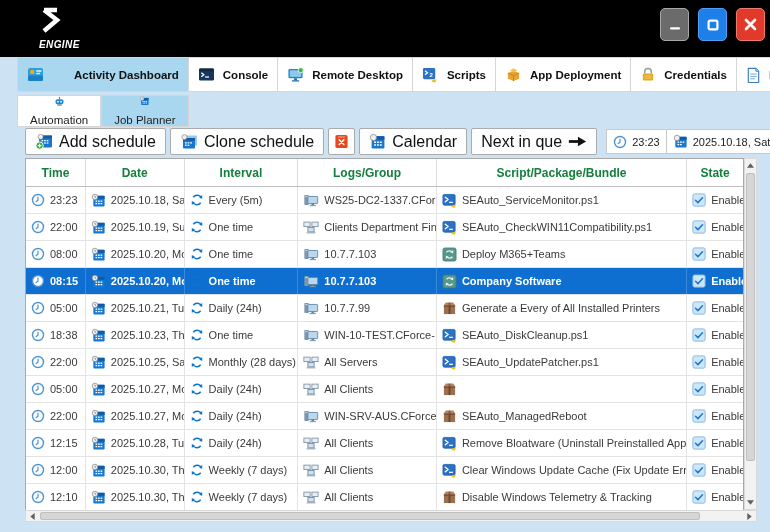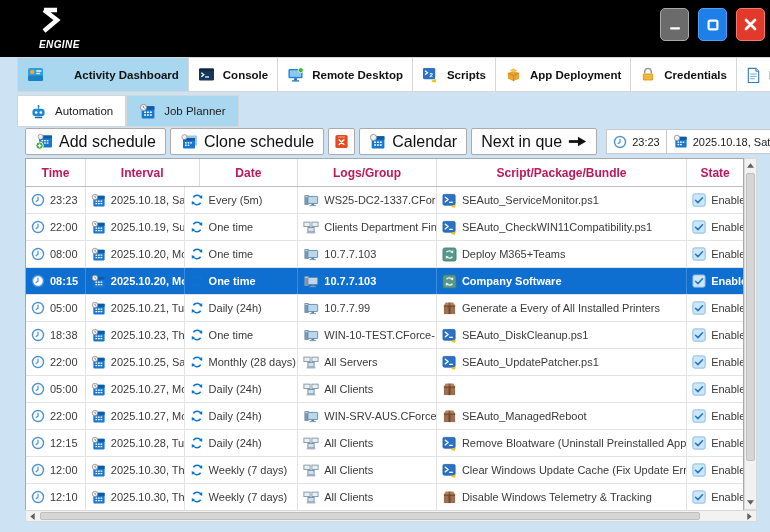--- a/index.html
+++ b/index.html
@@ -16,33 +16,33 @@
   .winbtn.min{background:#6b6b6b;border-color:#a8a8a8;}
   .winbtn.max{background:#1f7fe8;border-color:#4ea0f5;}
   .winbtn.close{background:#e23a2a;border-color:#f07a6e;}
   
   .tabbar{position:absolute;top:57px;left:0;width:770px;height:35px;background:#cde2f2;display:flex;padding-left:17px;box-sizing:border-box;}
   .tab{display:flex;align-items:center;gap:8px;padding:0 9px;background:#fff;border:1px solid #d6d6d6;border-left:none;font-size:11.5px;font-weight:bold;color:#111;white-space:nowrap;cursor:pointer;}
   .tab:first-child{border-left:1px solid #d6d6d6;gap:30px;}
   .tab.selected{background:#a9d7f0;}
   
   .subtabs{position:absolute;top:95px;left:17px;display:flex;}
-  .subtab{display:flex;align-items:center;gap:8px;padding:0 12px;height:30px;background:#fff;border:1px solid #d6d6d6;font-size:11.5px;color:#222;cursor:pointer;}
+  .subtab{display:flex;align-items:center;gap:8px;padding:0 12px;height:30px;background:#fff;border:1px solid #d6d6d6;font-size:11.5px;color:#222;cursor:pointer;flex-direction:column;}
   .subtab.selected{background:#a9d7f0;}
   
   .toolbar{position:absolute;top:128px;left:25px;width:745px;height:27px;display:flex;align-items:center;}
   .tbtn{display:flex;align-items:center;gap:6px;height:25px;padding:0 9px;background:#fdfdfd;border:1px solid #ababab;border-radius:2px;font-size:16px;color:#111;margin-right:4px;white-space:nowrap;cursor:pointer;}
   .tbtn.icon-only{padding:0 5px;}
   .status-strip{display:flex;margin-left:5px;height:25px;}
   .status-cell{display:flex;align-items:center;gap:5px;padding:0 6px;background:#fff;border:1px solid #c9c9c9;border-left:none;font-size:11px;color:#222;white-space:nowrap;}
   .status-cell:first-child{border-left:1px solid #c9c9c9;}
   
   .grid{position:absolute;top:158px;left:25px;width:719px;border:1px solid #a9a9a9;box-sizing:border-box;background:#fff;}
   .grid-header{display:flex;height:28px;background:#fff;border-bottom:1px solid #bdbdbd;box-sizing:border-box;}
-  .hcell{display:flex;align-items:center;justify-content:center;font-size:12px;font-weight:bold;color:#be185d;border-right:1px solid #dcdcdc;box-sizing:border-box;cursor:pointer;}
+  .hcell{display:flex;align-items:center;justify-content:center;font-size:12px;font-weight:bold;color:#15803d;border-right:1px solid #dcdcdc;box-sizing:border-box;cursor:pointer;}
   .row{display:flex;height:27px;border-bottom:1px solid #e3e3e3;box-sizing:border-box;cursor:pointer;}
   .cell{display:flex;align-items:center;gap:5px;padding:0 5px;font-size:11px;color:#3a3a3a;border-right:1px solid #e3e3e3;box-sizing:border-box;overflow:hidden;white-space:nowrap;}
   .col-time{width:60px;}
   .col-date{width:99px;}
   .col-interval{width:114px;}
   .col-host{width:139px;}
   .col-script{width:251px;}
   .col-state{width:56px;border-right:none;}
   .row.selected{background:#0e6fd1;}
   .row.selected .cell{color:#fff;font-weight:bold;border-right-color:#3b8adc;}
@@ -279,22 +279,22 @@
         </svg>
       <span>Every (5m)</span>
     </div>
 
   </div>
 </div>
 
 <div class="grid">
   <div class="grid-header">
     <div class="hcell col-time">Time</div>
+    <div class="hcell col-date">Date</div>
     <div class="hcell col-interval">Interval</div>
-    <div class="hcell col-date">Date</div>
     <div class="hcell col-host">Logs/Group</div>
     <div class="hcell col-script">Script/Package/Bundle</div>
     <div class="hcell col-state">State</div>
   </div>
   <div>
       <div class="row">
     <div class="cell col-time">
           <span class="iconslot">
             <svg width="14" height="14" viewBox="0 0 16 16">
               <circle cx="8" cy="8" r="6.3" fill="#fff" stroke="#4e94d4" stroke-width="1.6"></circle>

